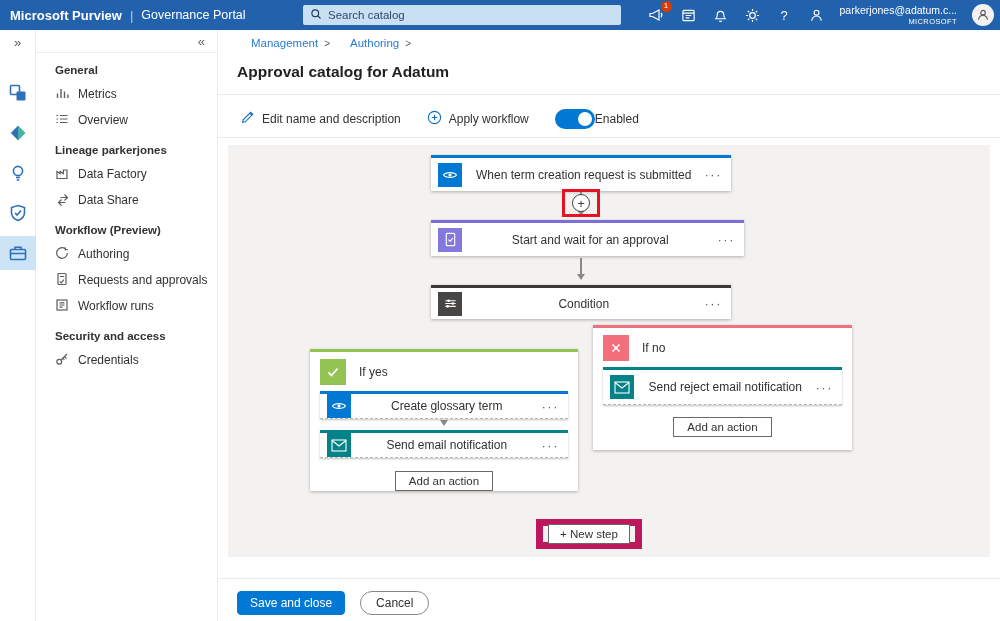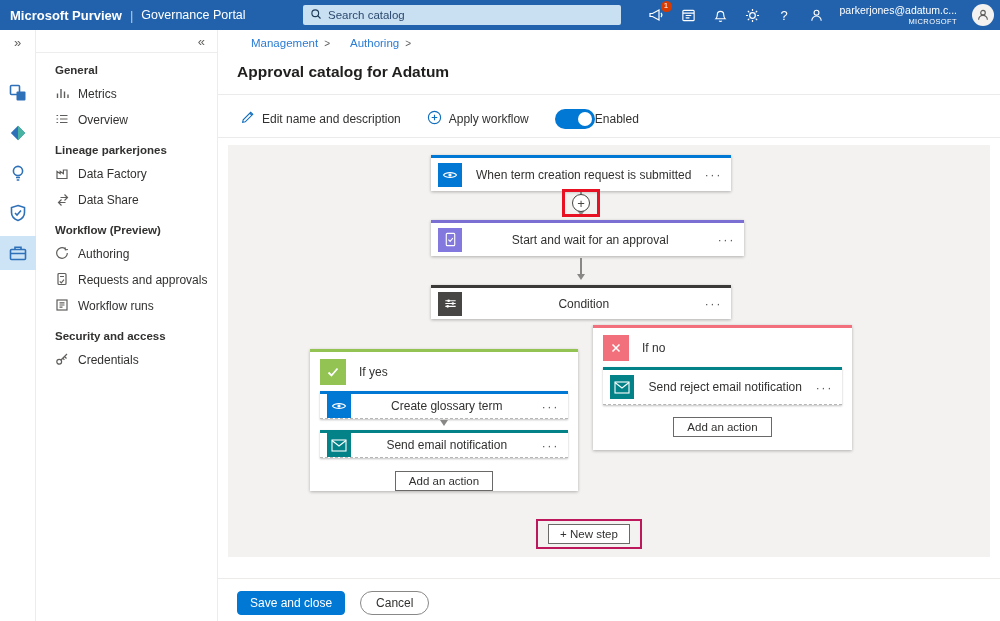--- a/index.html
+++ b/index.html
@@ -105,21 +105,21 @@
          border-bottom:1px dashed #b8b6b4;cursor:pointer;}
   .bnode.bt-teal{border-top-color:#038387;}
   .bconnector{align-self:center;width:2px;height:18px;background:#8a8886;position:relative;margin-top:2px;}
   .bconnector::after{content:"";position:absolute;left:-3px;bottom:-6px;width:0;height:0;
                      border:4px solid transparent;border-top:6px solid #8a8886;}
   .add-action{align-self:center;margin-top:13px;background:#fff;border:1px solid #6b6967;
               font-size:11.5px;padding:3px 13px;font-family:inherit;color:#323130;cursor:pointer;}
   .branch-no .add-action{margin-top:12px;}
 
   .newstep-box{position:absolute;left:308px;top:374px;width:106px;height:30px;
-               border:2px solid #be185d;display:flex;align-items:center;justify-content:center;}
+               border:7px solid #be185d;display:flex;align-items:center;justify-content:center;}
   .newstep-btn{background:#fff;border:1px solid #6b6967;font-size:11.5px;padding:3px 11px;
                font-family:inherit;color:#323130;cursor:pointer;white-space:nowrap;}
 
   .footer-actions{position:absolute;left:19px;top:561px;display:flex;gap:15px;}
   .btn-primary{background:#0078d4;color:#fff;border:1px solid #0078d4;border-radius:4px;
                font-size:12px;padding:4px 12px;font-family:inherit;cursor:pointer;}
   .btn-secondary{background:#fff;color:#323130;border:1px solid #8a8886;border-radius:12px;
                  font-size:12px;padding:4px 15px;font-family:inherit;cursor:pointer;}
 </style>
 </head>

